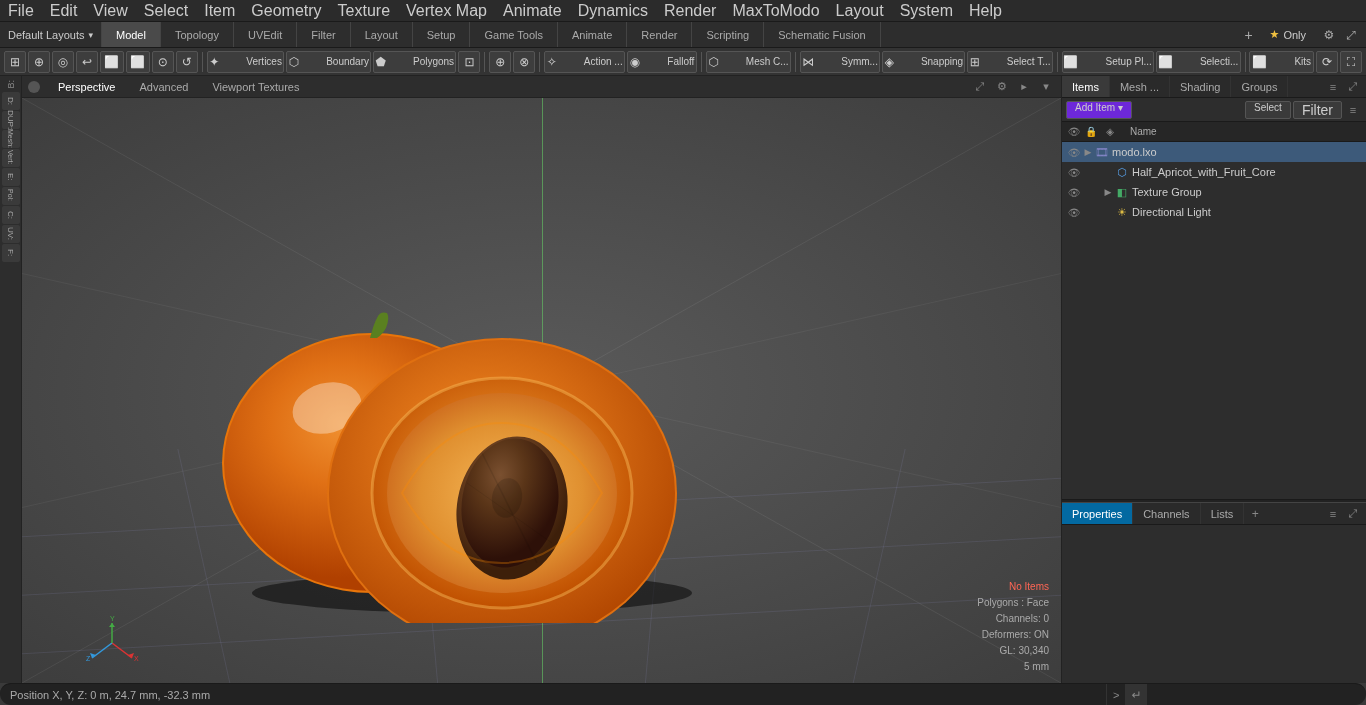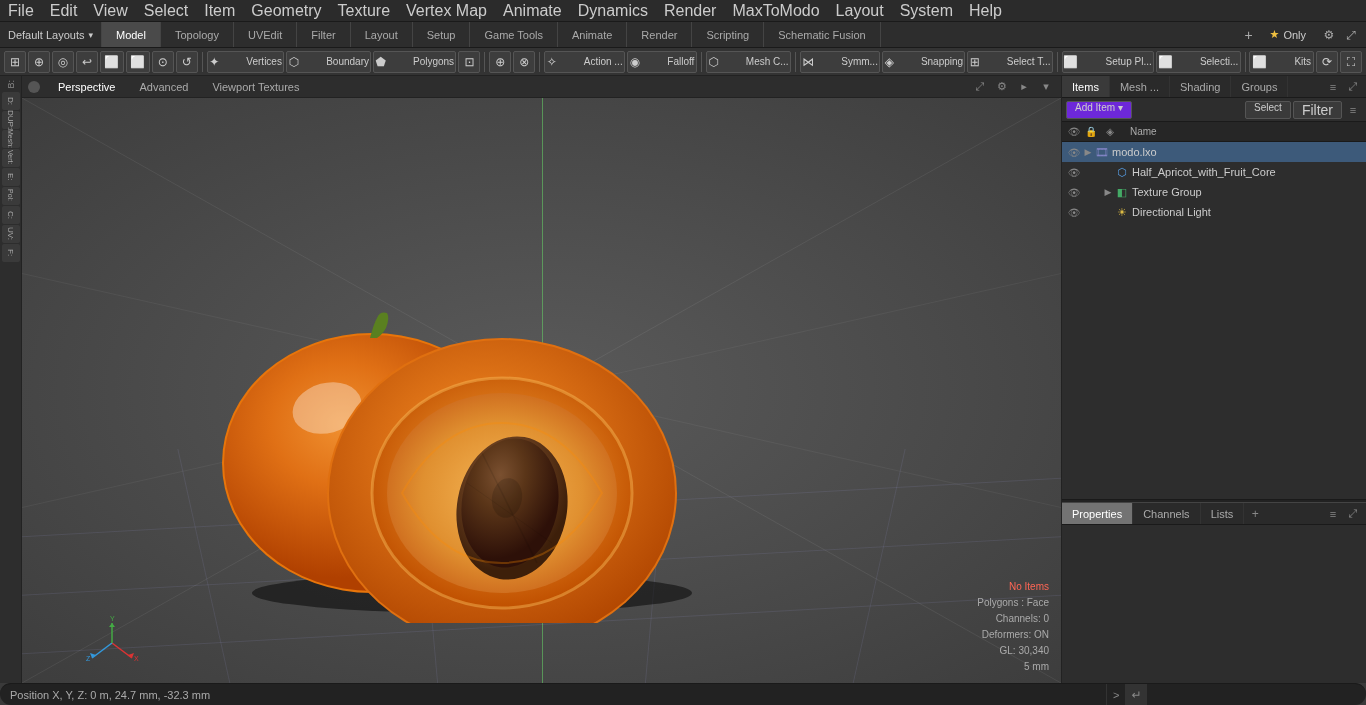--- a/index.html
+++ b/index.html
@@ -94,21 +94,21 @@
     .tree-icon-light { color: #ddbb44; }
     .tree-icon-scene { color: #8888cc; }
 
     
     #right-divider { height: 4px; background: #222; border-top: 1px solid #1a1a1a; border-bottom: 1px solid #444; cursor: row-resize; }
 
     
     #bottom-right-panel { height: 180px; background: #2d2d2d; display: flex; flex-direction: column; }
     #bottom-right-tabs { display: flex; align-items: center; height: 22px; background: #2a2a2a; border-bottom: 1px solid #1a1a1a; }
     .bottom-right-tab { padding: 0 10px; height: 100%; display: flex; align-items: center; font-size: 11px; color: #aaa; cursor: pointer; border-right: 1px solid #333; }
-    .bottom-right-tab.active { background: #737373; color: #fff; }
+    .bottom-right-tab.active { background: #0369a1; color: #fff; }
     #bottom-right-tab-actions { margin-left: auto; display: flex; align-items: center; padding: 0 4px; gap: 2px; }
     .brt-action-btn { width: 18px; height: 18px; display: flex; align-items: center; justify-content: center; color: #888; font-size: 11px; cursor: pointer; }
     #bottom-right-content { flex: 1; background: #2d2d2d; }
 
     
     #status-bar { display: flex; align-items: center; height: 22px; background: #222; border-top: 1px solid #1a1a1a; border-radius: 11px; }
     #position-info { padding: 0 10px; font-size: 11px; color: #aaa; flex: 1; }
     #command-area { display: flex; align-items: center; width: 260px; height: 100%; border-left: 1px solid #333; }
     #command-label { padding: 0 6px; color: #888; font-size: 11px; }
     #command-input { flex: 1; height: 18px; background: #1a1a1a; border: none; color: #ccc; font-size: 11px; padding: 0 4px; outline: none; }

